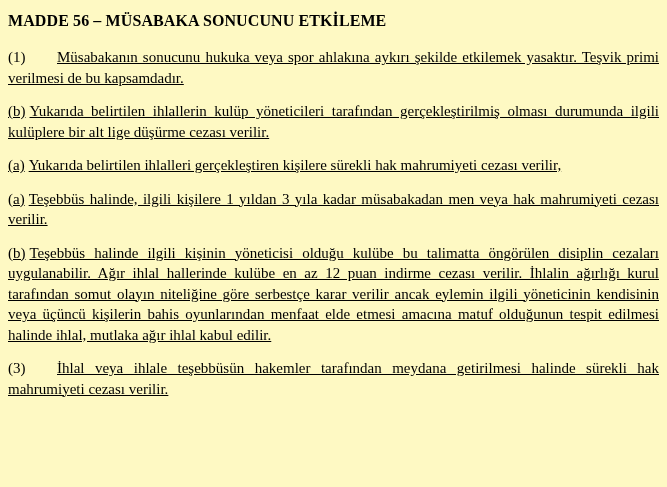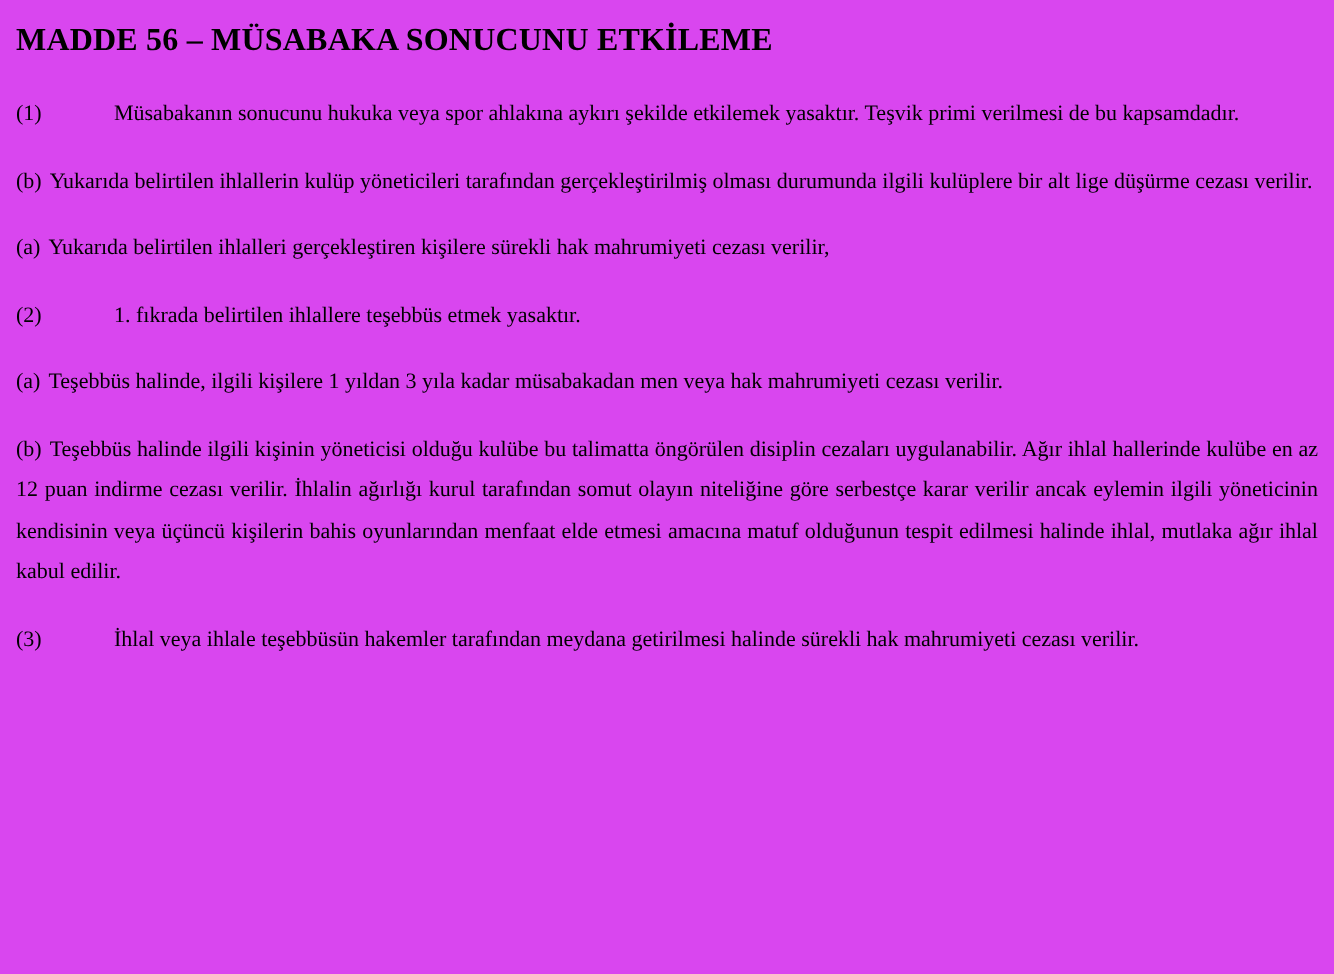--- a/index.html
+++ b/index.html
@@ -13,34 +13,35 @@
     overflow: hidden;
     box-sizing: border-box;
     color: #000000;
     font-family: "Liberation Serif", "DejaVu Serif", serif;
   }
   .page {
     box-sizing: border-box;
     width: 667px;
     height: 487px;
     padding: 10px 8px 0 8px;
-    background: #d946ef;
+    background: #fef9c3;
   }
   .title {
     margin: 0 0 16px 0;
     font-size: 16px;
     line-height: 21px;
     font-weight: bold;
     letter-spacing: 0.1px;
   }
   .para {
     margin: 0 0 13px 0;
-    font-size: 11px;
+    font-size: 15px;
     line-height: 20.5px;
     text-align: justify;
+    text-decoration: underline;
   }
   .para:last-child {
     margin-bottom: 13px;
   }
   .marker {
     white-space: nowrap;
   }
   
   .marker.tab {
     display: inline-block;
@@ -58,21 +59,20 @@
 
   <h1 class="title">MADDE 56 – MÜSABAKA SONUCUNU ETKİLEME</h1>
 
   <p class="para"><span class="marker tab">(1)</span><span>Müsabakanın sonucunu hukuka veya spor ahlakına aykırı şekilde etkilemek yasaktır. Teşvik primi verilmesi de bu kapsamdadır.</span></p>
 
   <p class="para"><span class="marker space">(b)</span><span>Yukarıda belirtilen ihlallerin kulüp yöneticileri tarafından gerçekleştirilmiş olması durumunda ilgili kulüplere bir alt lige düşürme cezası verilir.</span></p>
 
   <p class="para"><span class="marker space">(a)</span><span>Yukarıda belirtilen ihlalleri gerçekleştiren kişilere sürekli hak mahrumiyeti cezası verilir,</span></p>
 
 
-  <p class="para"><span class="marker tab">(2)</span><span>1. fıkrada belirtilen ihlallere teşebbüs etmek yasaktır.</span></p>
 
   <p class="para"><span class="marker space">(a)</span><span>Teşebbüs halinde, ilgili kişilere 1 yıldan 3 yıla kadar müsabakadan men veya hak mahrumiyeti cezası verilir.</span></p>
 
   <p class="para"><span class="marker space">(b)</span><span>Teşebbüs halinde ilgili kişinin yöneticisi olduğu kulübe bu talimatta öngörülen disiplin cezaları uygulanabilir. Ağır ihlal hallerinde kulübe en az 12 puan indirme cezası verilir. İhlalin ağırlığı kurul tarafından somut olayın niteliğine göre serbestçe karar verilir ancak eylemin ilgili yöneticinin kendisinin veya üçüncü kişilerin bahis oyunlarından menfaat elde etmesi amacına matuf olduğunun tespit edilmesi halinde ihlal, mutlaka ağır ihlal kabul edilir.</span></p>
 
   <p class="para"><span class="marker tab">(3)</span><span>İhlal veya ihlale teşebbüsün hakemler tarafından meydana getirilmesi halinde sürekli hak mahrumiyeti cezası verilir.</span></p>
 
 </div>
 
 </body></html>

